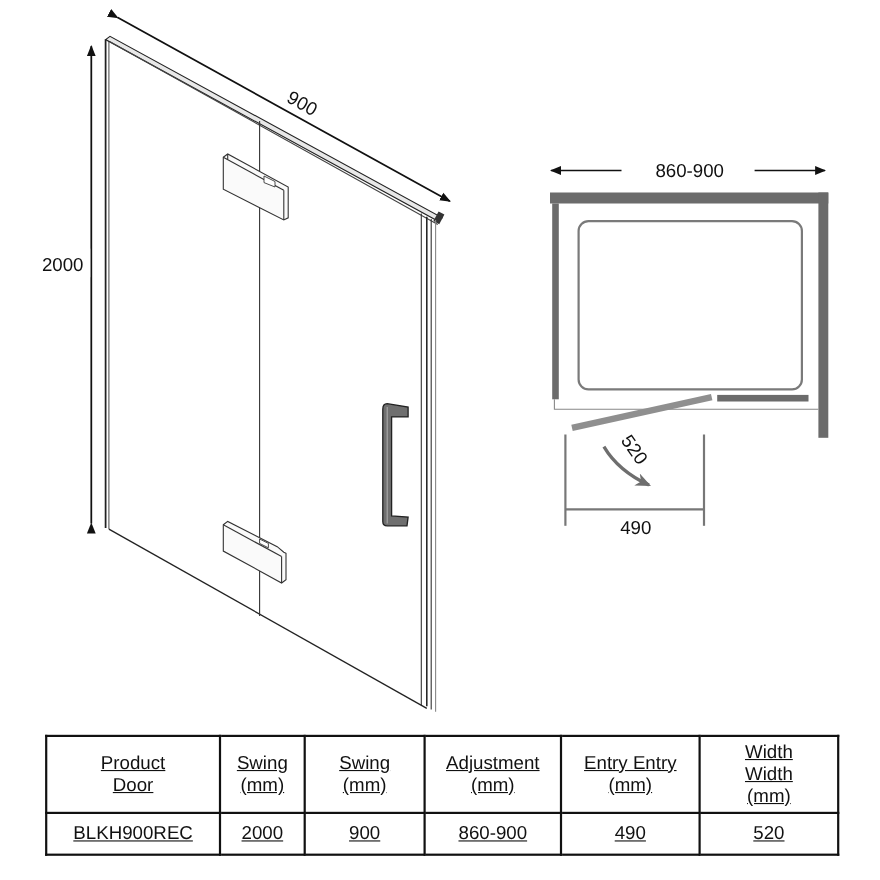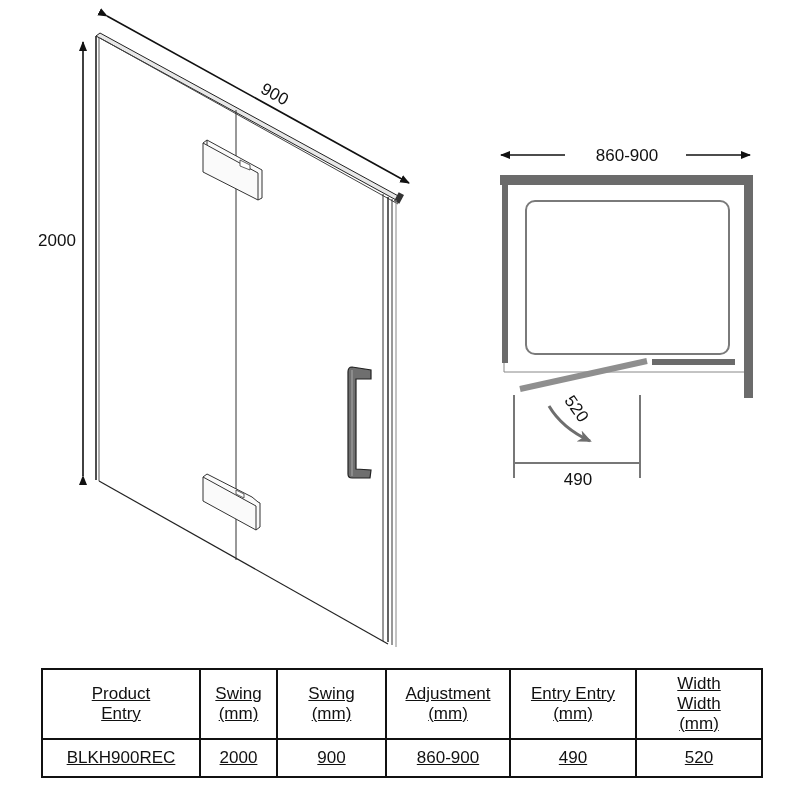--- a/index.html
+++ b/index.html
@@ -123,21 +123,21 @@
       <col style="width:77px">
       <col style="width:109px">
       <col style="width:124px">
       <col style="width:126px">
       <col style="width:126px">
   </colgroup>
   <thead>
     <tr>
       <th>
         <span class="hline">Product</span>
-        <span class="hline">Entry</span>
+        <span class="hline">Door</span>
       </th>
       <th>
         <span class="hline">Swing</span>
         <span class="hline">(mm)</span>
       </th>
       <th>
         <span class="hline">Swing</span>
         <span class="hline">(mm)</span>
       </th>
       <th>

